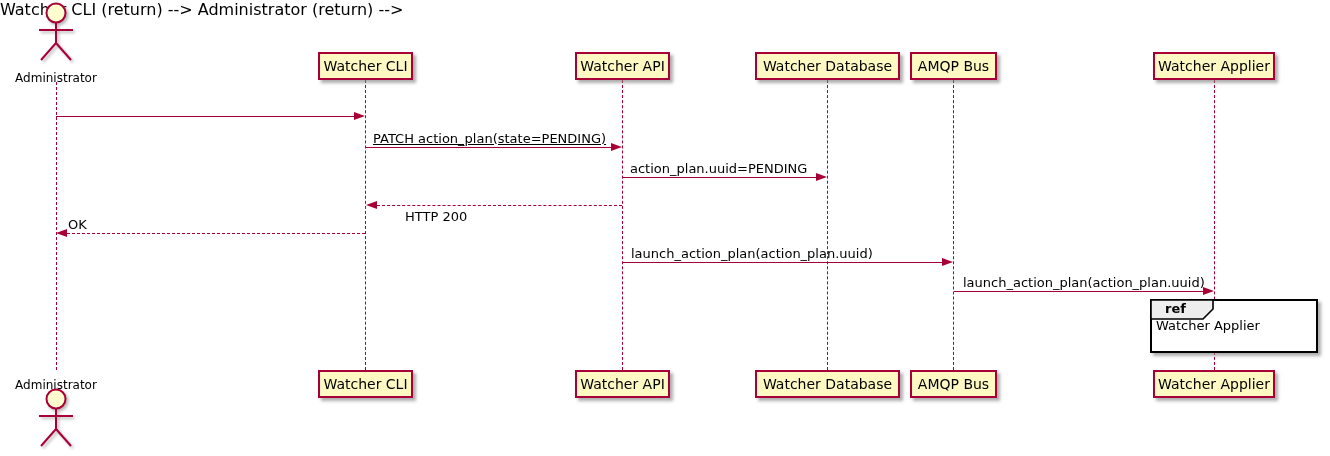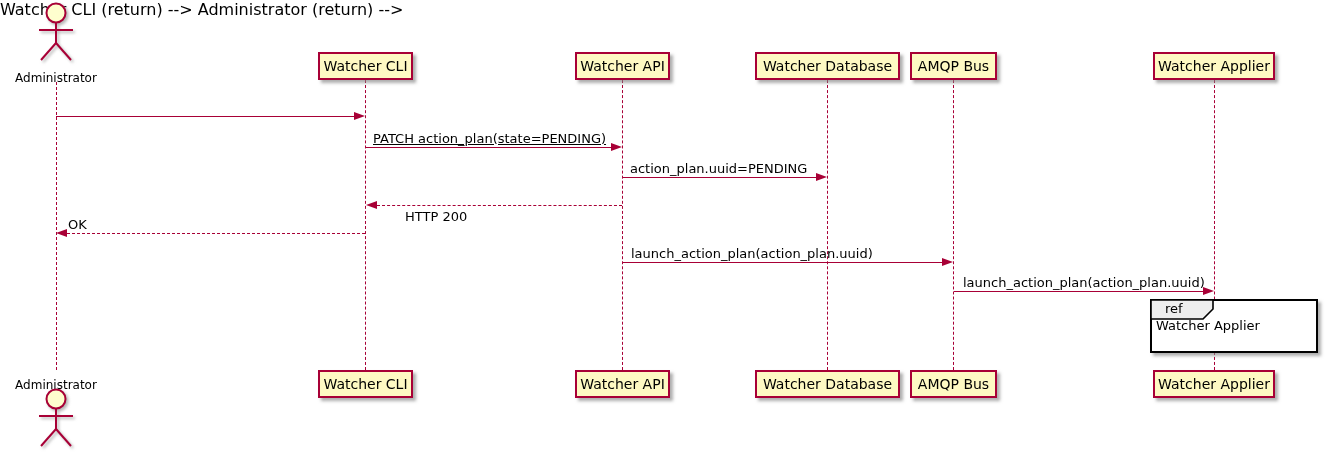--- a/index.html
+++ b/index.html
@@ -81,21 +81,21 @@
     background: #ffffff;
     border: 2px solid #000000;
     box-shadow: 3px 3px 3px rgba(130,130,130,0.65);
     z-index: 4;
   }
   .ref-tag-shape { position: absolute; top: -2px; left: -2px; }
   .ref-tag-label {
     position: absolute;
     top: 0px; left: 13px;
     font-size: 13px;
-    font-weight: normal;
+    font-weight: bold;
     z-index: 5;
     text-align: right;
   }
   .ref-body {
     position: absolute;
     top: 17px; left: 4px; right: 2px;
     font-size: 13px;
     line-height: 16px;
   }
 </style>

